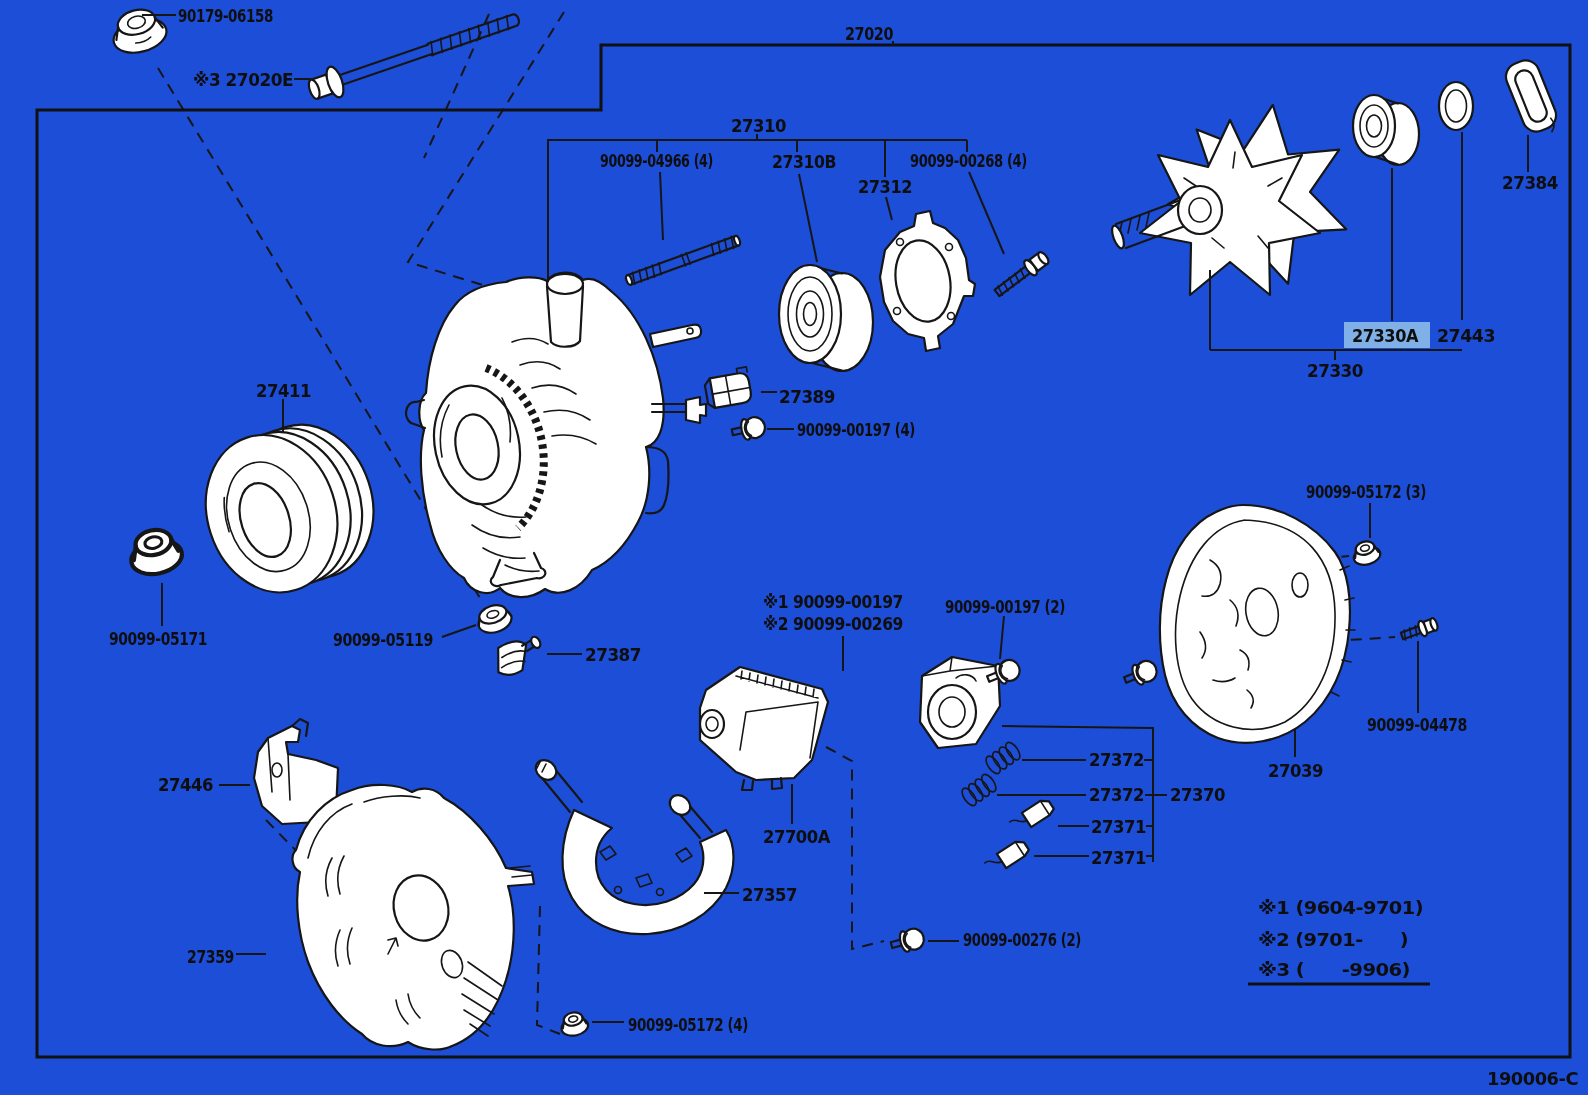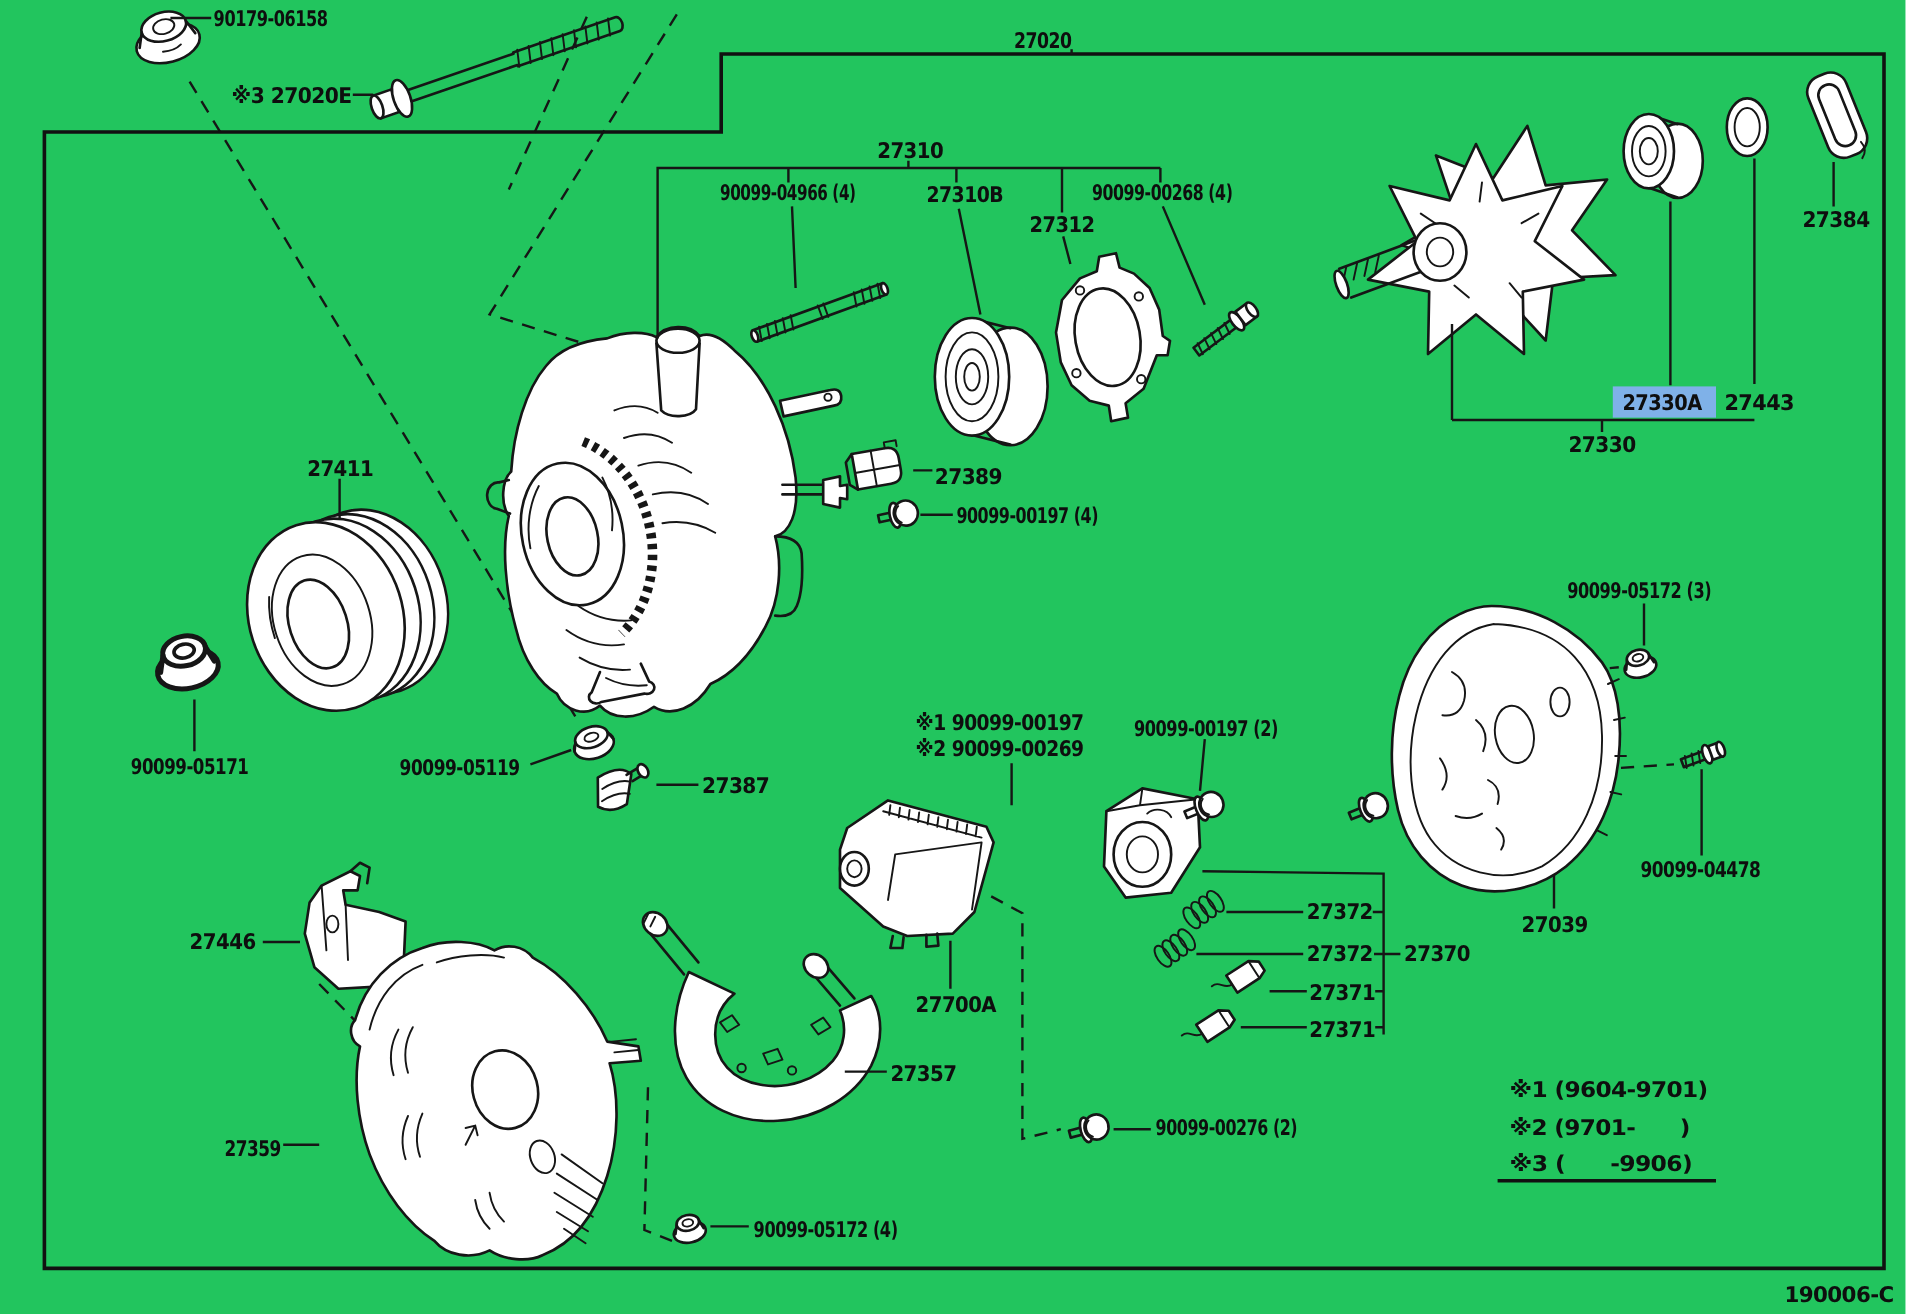--- a/index.html
+++ b/index.html
@@ -1,16 +1,16 @@
 <!DOCTYPE html>
 <html><head>
 <meta charset="utf-8">
 <style>
   html,body { margin:0; padding:0; background:#ffffff; }
-  .stage { position:relative; width:1588px; height:1095px; background:#22c55e; overflow:hidden; }
+  .stage { position:relative; width:1588px; height:1095px; background:#1d4ed8; overflow:hidden; }
   svg { display:block; }
   .ln   { fill:none; stroke:#161616; stroke-width:2.2; stroke-linecap:round; stroke-linejoin:round; }
   .lnf  { fill:#ffffff; stroke:#161616; stroke-width:2.2; stroke-linecap:round; stroke-linejoin:round; }
   .thin { stroke-width:1.6; }
   .dash { stroke-dasharray:11 8; }
   .teeth{ fill:none; stroke:#161616; stroke-width:8; stroke-dasharray:4.5 4.5; }
   .box  { fill:none; stroke:#111111; stroke-width:3; }
   .lead { fill:none; stroke:#161616; stroke-width:2; }
   .lbl  { font:bold 18px "DejaVu Sans", sans-serif; fill:#0e0e0e; letter-spacing:-0.5px; }
   .under{ stroke:#111111; stroke-width:3; }

